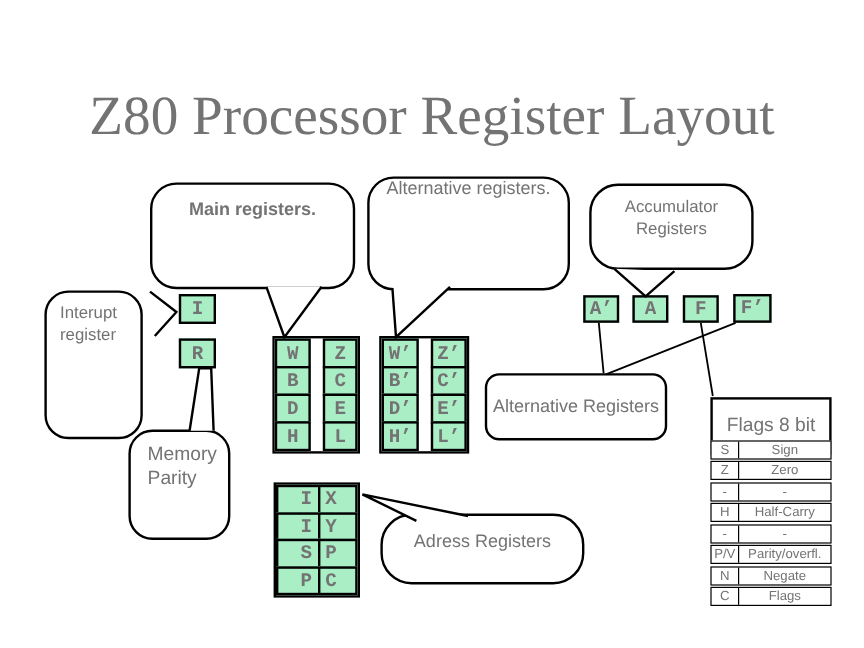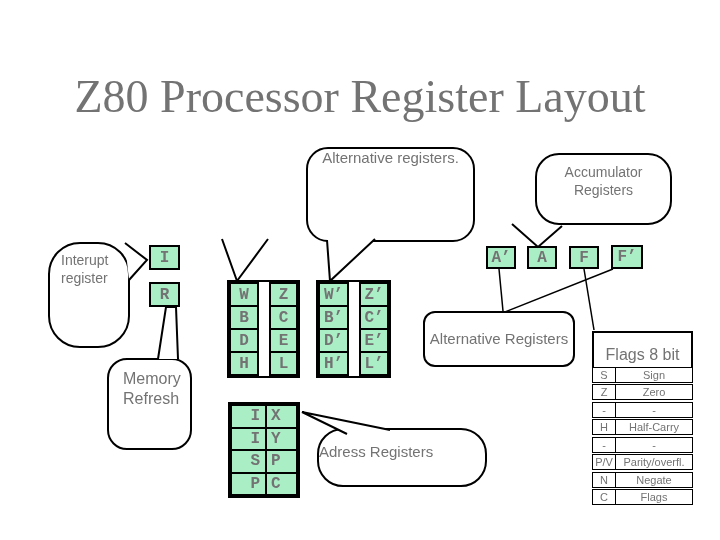--- a/index.html
+++ b/index.html
@@ -37,51 +37,54 @@
   .frow .fn{flex:1;display:flex;align-items:center;justify-content:center;white-space:nowrap;}
   svg.overlay{position:absolute;left:0;top:0;z-index:4;pointer-events:none;}
 </style>
 </head>
 <body>
 
 <div class="stage">
 
   <div class="title">Z80 Processor Register Layout</div>
 
+  <div class="bubble" style="left:125px;top:152px;width:171px;height:89px;border-radius:22px;">
+    <div class="btext" style="font-weight:bold;text-align:center;padding-top:12px;">Main registers.</div>
+  </div>
 
   <div class="bubble" style="left:306px;top:147px;width:169px;height:95px;border-radius:22px;">
     <div class="btext" style="text-align:center;">Alternative registers.</div>
   </div>
 
-  <div class="bubble" style="left:491px;top:153px;width:137px;height:72px;border-radius:24px;margin-left:44px;">
+  <div class="bubble" style="left:491px;top:153px;width:137px;height:72px;border-radius:24px;">
     <div class="btext" style="text-align:center;padding-top:9px;font-size:14px;">
       <div>Accumulator</div>
       <div>Registers</div>
     </div>
   </div>
 
-  <div class="bubble" style="left:48px;top:242px;width:82px;height:106px;border-radius:32px;">
+  <div class="bubble" style="left:37px;top:242px;width:82px;height:124px;border-radius:20px;">
     <div class="btext" style="padding:8px 0 0 11px;font-size:14px;">
       <div>Interupt</div>
       <div>register</div>
     </div>
   </div>
 
   <div class="bubble" style="left:107px;top:358px;width:85px;height:92px;border-radius:20px;">
     <div class="btext" style="padding:9px 0 0 14px;font-size:16px;">
       <div>Memory</div>
-      <div>Refresh</div>
+      <div>Parity</div>
     </div>
   </div>
 
   <div class="bubble" style="left:317px;top:428px;width:170px;height:59px;border-radius:26px;">
-    <div class="btext" style="text-align:left;padding-top:13px;">Adress Registers</div>
+    <div class="btext" style="text-align:center;padding-top:13px;">Adress Registers</div>
   </div>
 
-  <div class="bubble" style="left:423px;top:311px;width:152px;height:56px;border-radius:12px;display:flex;align-items:center;justify-content:center;">
+  <div class="bubble" style="left:404px;top:311px;width:152px;height:56px;border-radius:12px;display:flex;align-items:center;justify-content:center;">
     <div class="btext">Alternative Registers</div>
   </div>
 
   <div class="gbox" style="left:149px;top:245px;width:31px;height:25px;">I</div>
   <div class="gbox" style="left:149px;top:282px;width:31px;height:25px;">R</div>
 
   <div class="block" style="left:227px;top:280px;width:73px;height:98px;">
     <div class="col" style="left:0;width:30px;">
       <div class="cell">W</div>
       <div class="cell">B</div>

